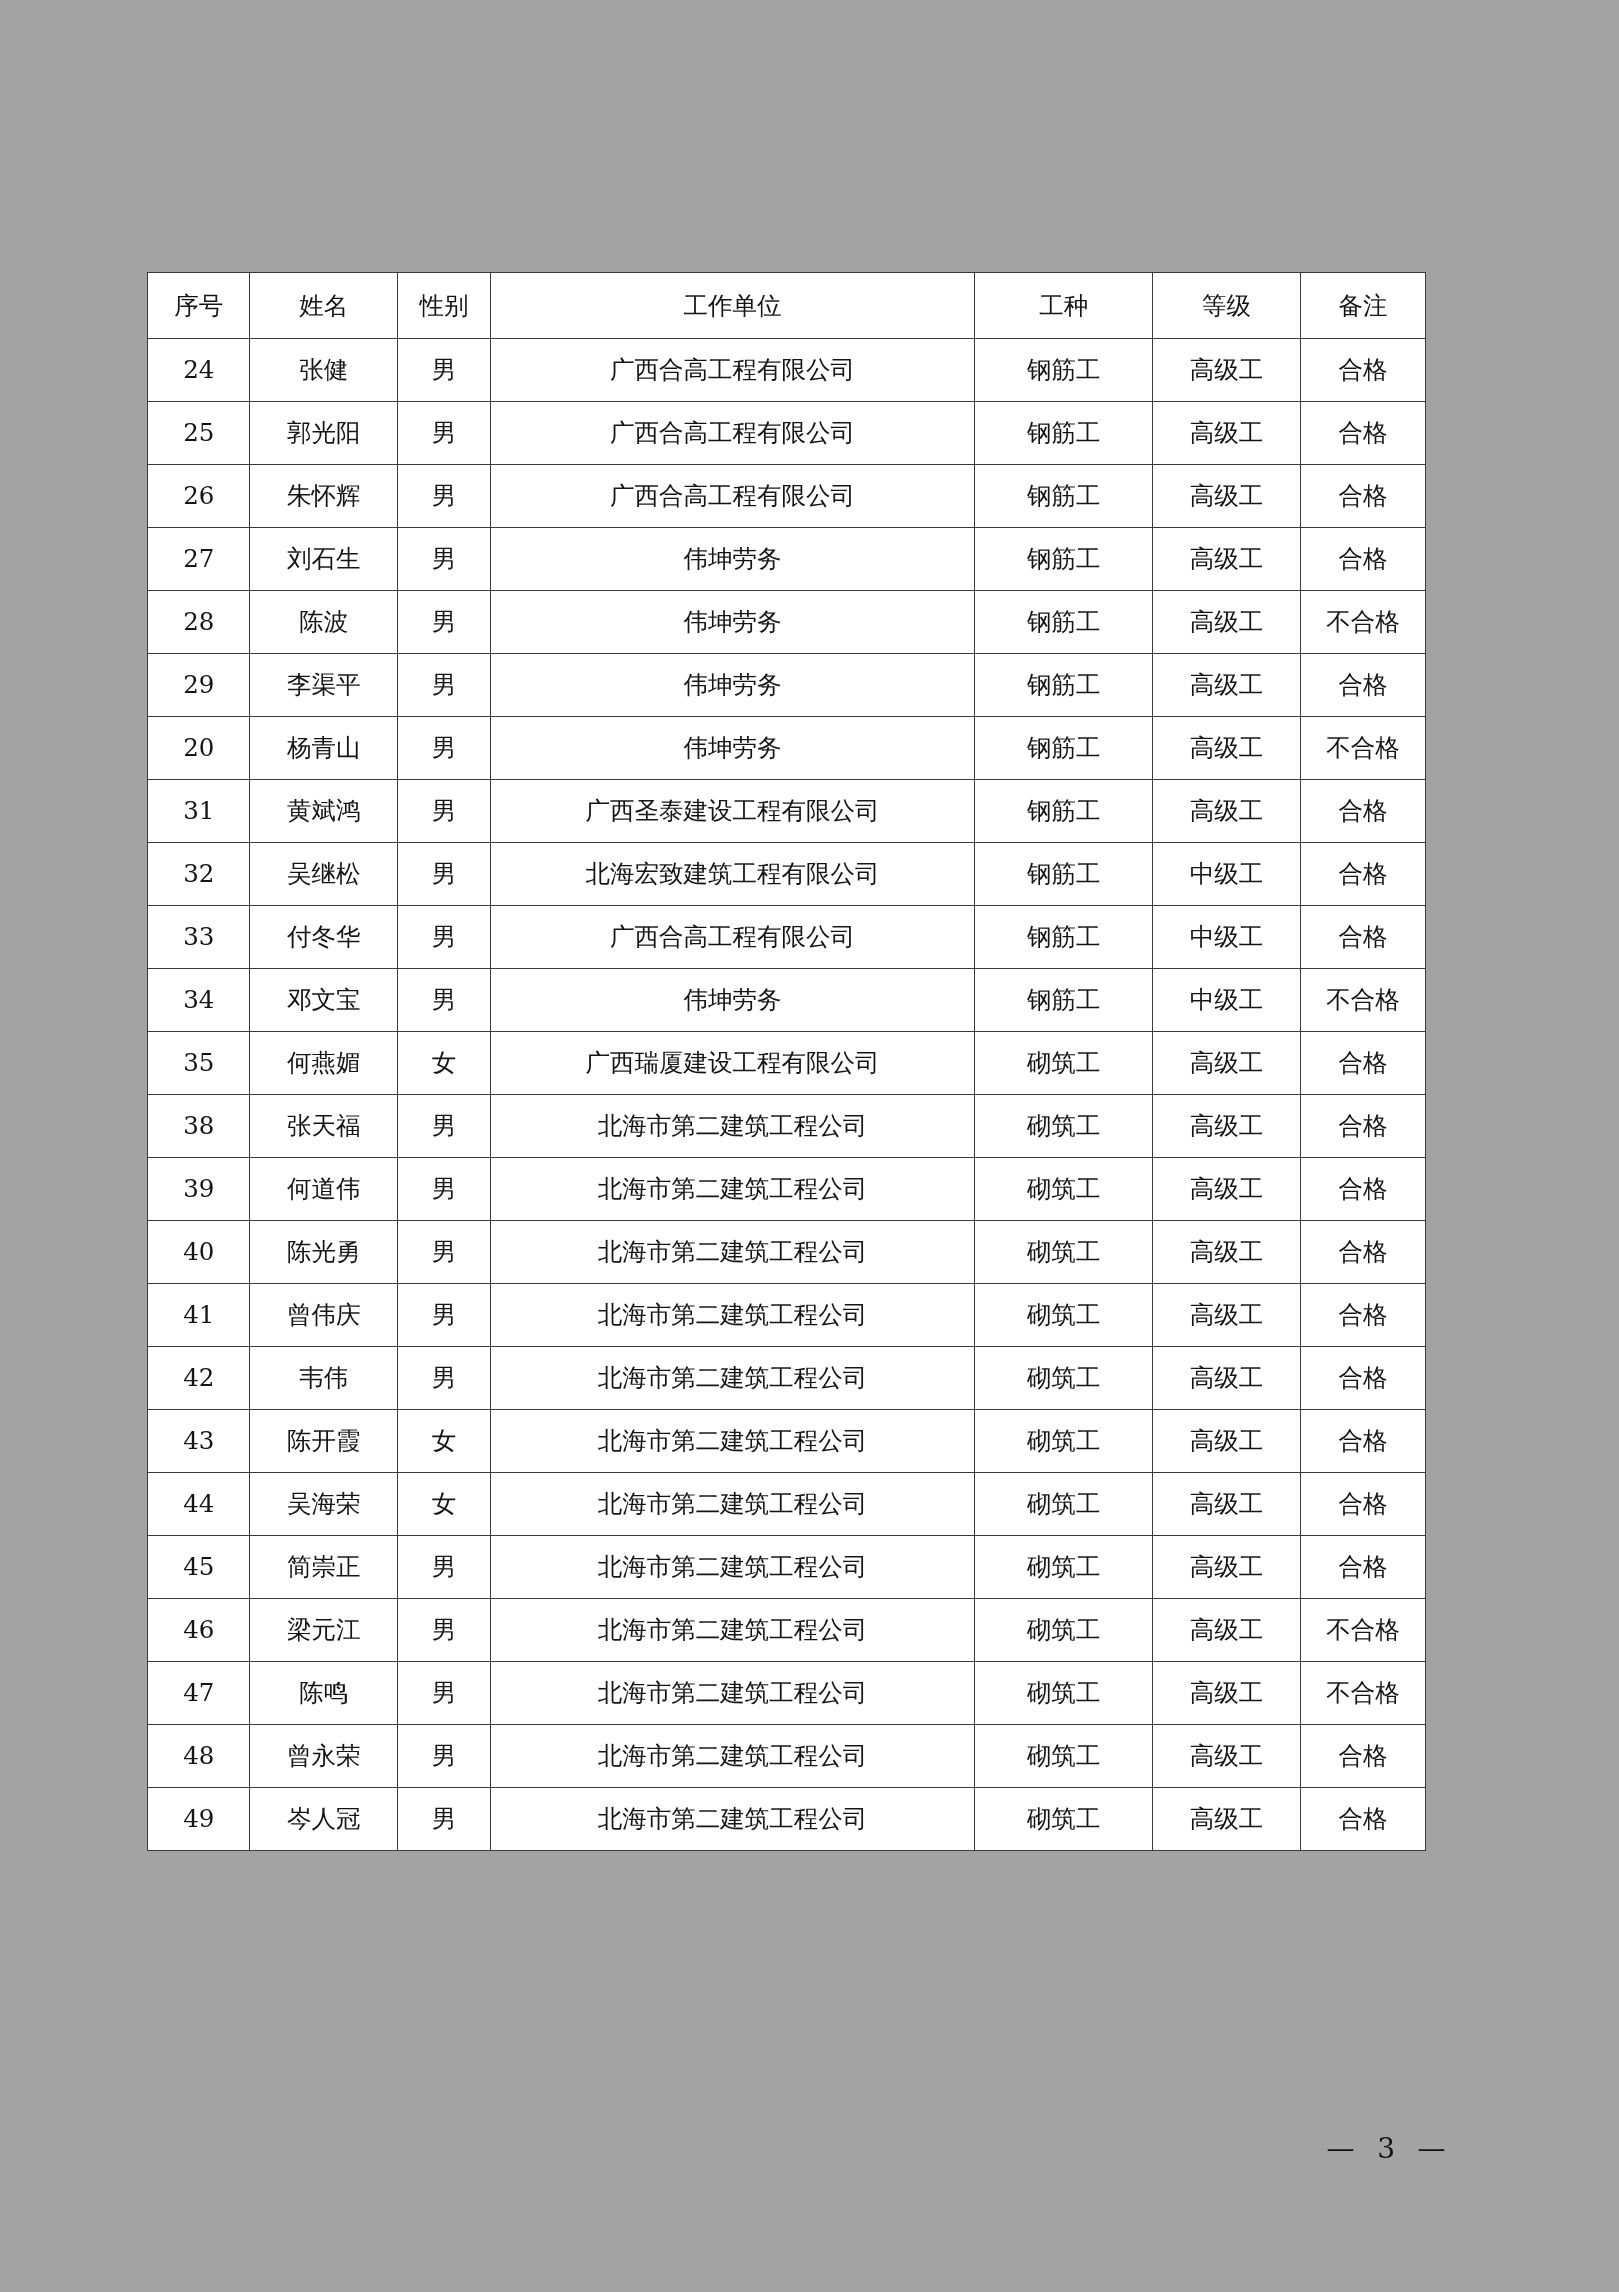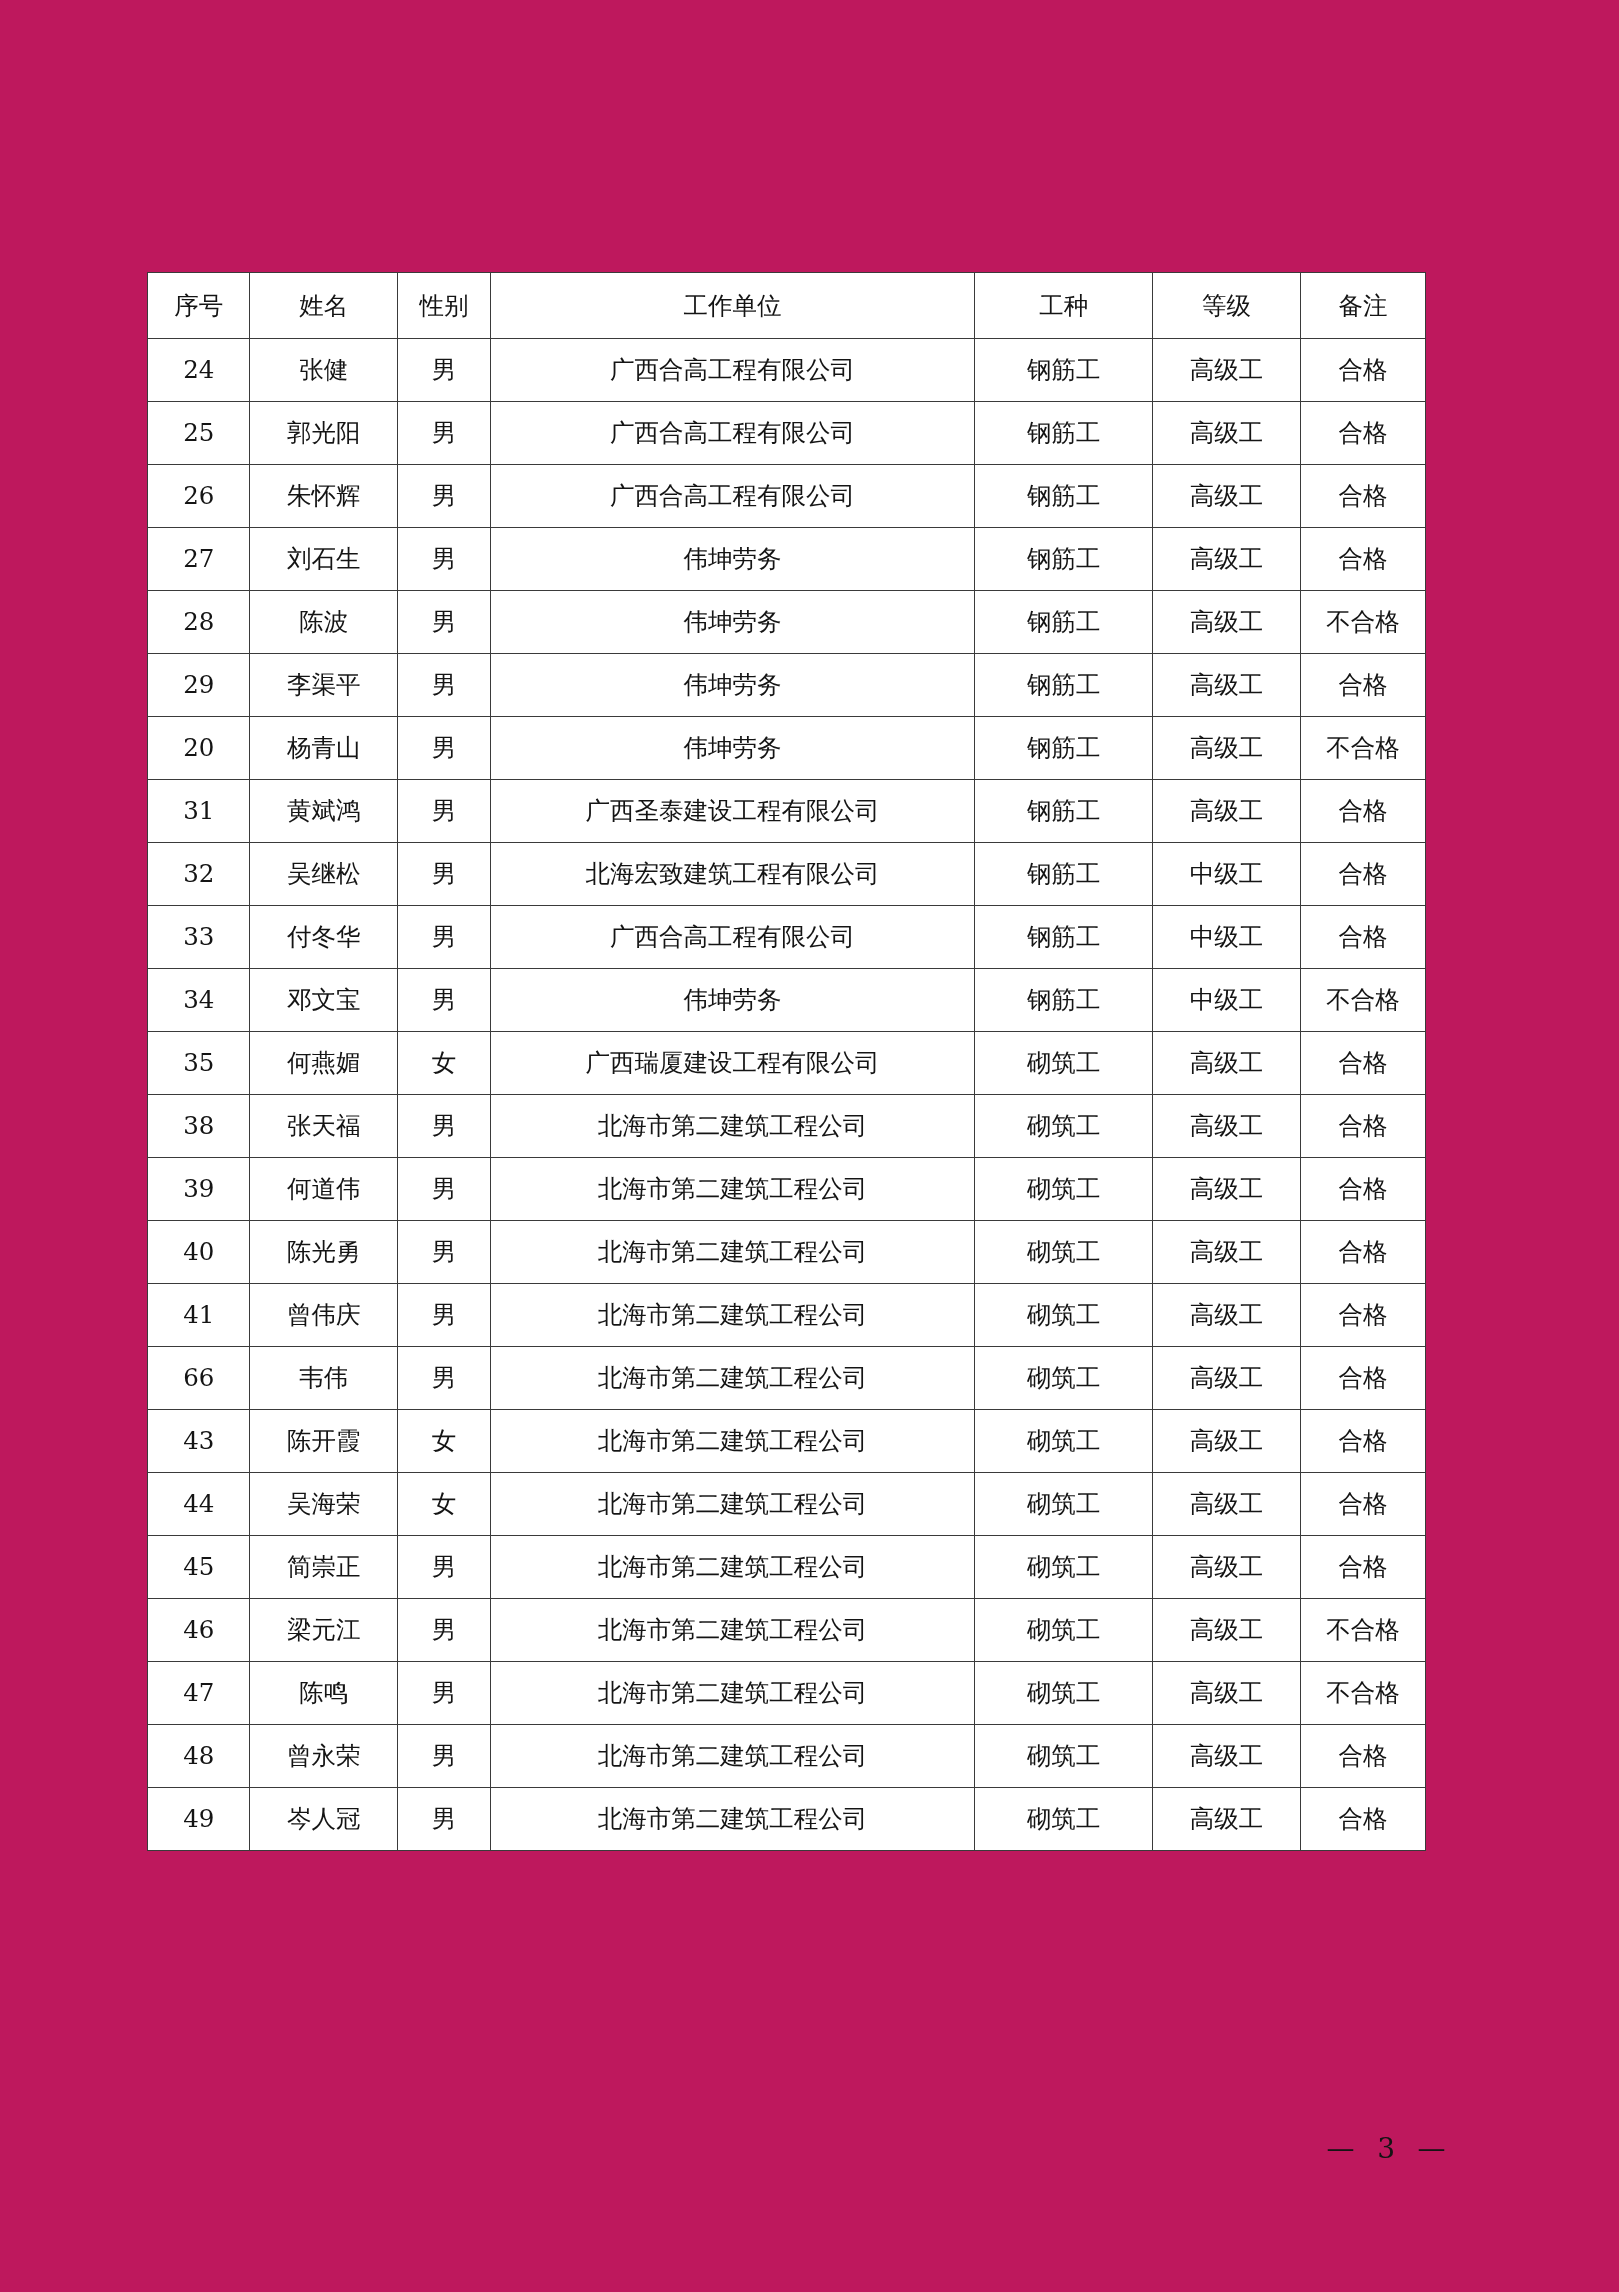--- a/index.html
+++ b/index.html
@@ -14,21 +14,21 @@
     color: #111111;
     position: relative;
     overflow: hidden;
   }
   .page {
     position: absolute;
     top: 0;
     left: 0;
     width: 1619px;
     height: 2293px;
-    background: #be185d;
+    background: #a3a3a3;
   }
   .table-wrap {
     position: absolute;
     left: 147px;
     top: 272px;
     width: 1279px;
   }
   table.roster {
     border-collapse: collapse;
     width: 1279px;
@@ -249,21 +249,21 @@
           <tr>
             <td class="num">41</td>
             <td>曾伟庆</td>
             <td>男</td>
             <td>北海市第二建筑工程公司</td>
             <td>砌筑工</td>
             <td>高级工</td>
             <td>合格</td>
           </tr>
           <tr>
-            <td class="num">66</td>
+            <td class="num">42</td>
             <td>韦伟</td>
             <td>男</td>
             <td>北海市第二建筑工程公司</td>
             <td>砌筑工</td>
             <td>高级工</td>
             <td>合格</td>
           </tr>
           <tr>
             <td class="num">43</td>
             <td>陈开霞</td>

